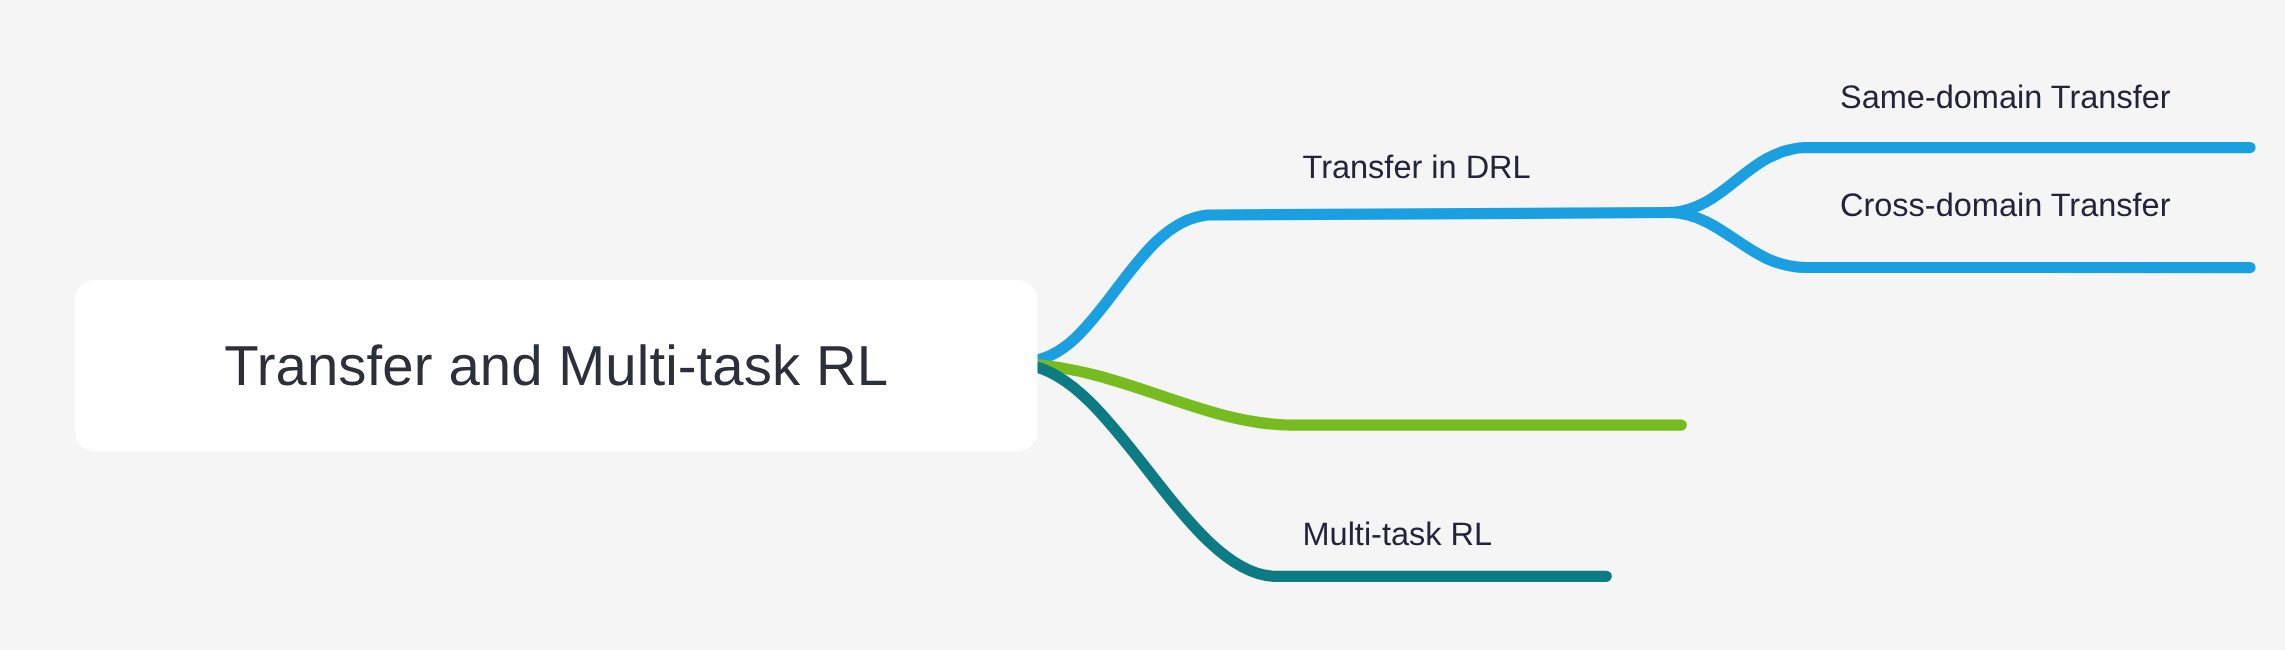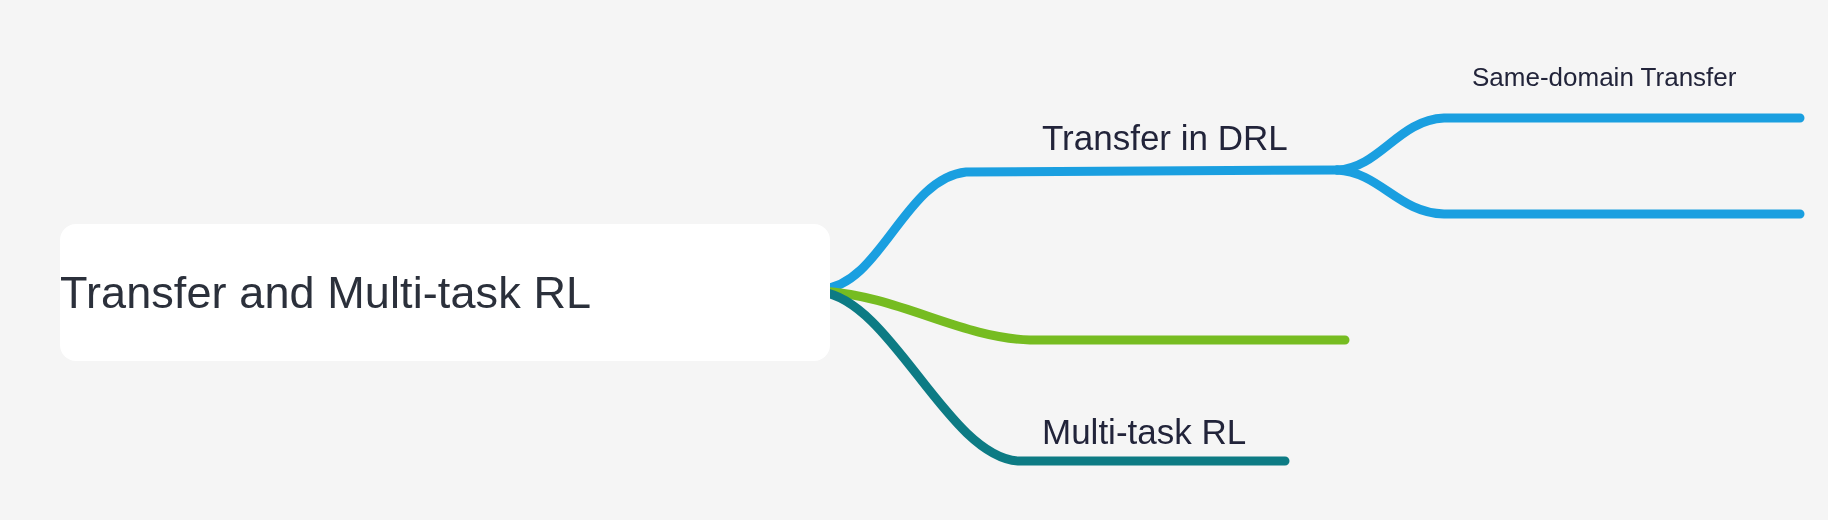--- a/index.html
+++ b/index.html
@@ -33,39 +33,40 @@
   .root-node {
     position: absolute;
     left: 60px;
     top: 224px;
     width: 770px;
     height: 137px;
     background: #ffffff;
     border-radius: 16px;
     display: flex;
     align-items: center;
+    justify-content: center;
     box-sizing: border-box;
   }
   .root-label {
     font-size: 45px;
     color: #2b303b;
     letter-spacing: 0.1px;
     font-weight: 400;
     line-height: 1;
     white-space: nowrap;
   }
   .node-label {
     position: absolute;
     font-size: 31px;
     color: #22243a;
     white-space: nowrap;
     line-height: 1;
     font-weight: 400;
   }
-  .lvl1-label { font-size: 35px; }
+  .lvl1-label { font-size: 26px; }
   .lvl2-label { font-size: 26px; }
 
   
   #label-transfer-drl      { left: 1042px; top: 120px; }
   #label-transfer-marl     { left: 1042px; top: 293px; }
   #label-multitask-rl      { left: 1042px; top: 414px; }
   #label-same-domain       { left: 1472px; top: 64px; }
   #label-cross-domain      { left: 1472px; top: 151px; }
 </style>
 </head>
@@ -90,14 +91,15 @@
     <span class="root-label">Transfer and Multi-task RL</span>
   </div>
 
   <div class="node-label lvl1-label" id="label-transfer-drl">Transfer in DRL</div>
 
 
   <div class="node-label lvl2-label" id="label-same-domain">Same-domain Transfer</div>
 
   <div class="node-label lvl1-label" id="label-multitask-rl">Multi-task RL</div>
 
+  <div class="node-label lvl2-label" id="label-cross-domain">Cross-domain Transfer</div>
 
 </div>
 
 </body></html>

